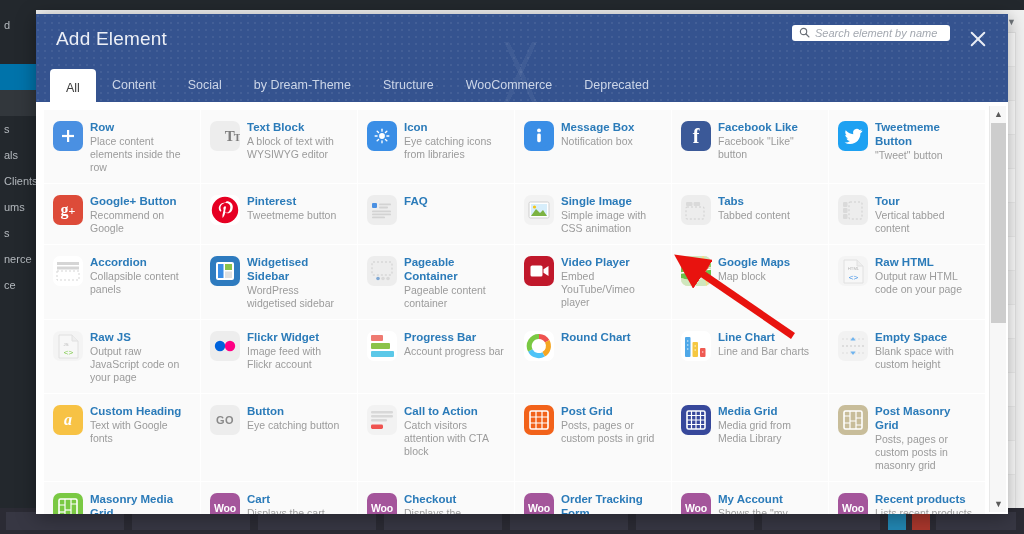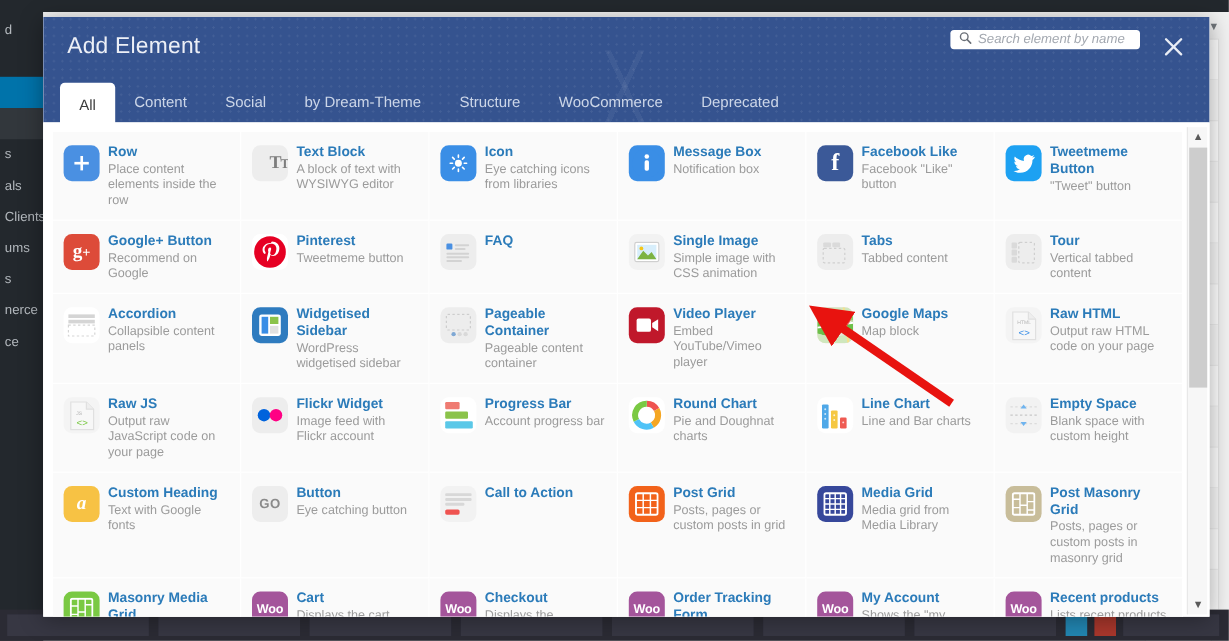--- a/index.html
+++ b/index.html
@@ -619,21 +619,20 @@
                 <g fill="none" stroke-width="5">
                   <path d="M13 3.5 a9.5 9.5 0 0 1 8.2 4.8" stroke="#ef5350"></path>
                   <path d="M21.2 8.3 a9.5 9.5 0 0 1 -3.6 13" stroke="#f5a623"></path>
                   <path d="M17.6 21.3 a9.5 9.5 0 0 1 -13.3 -4" stroke="#4fc3f7"></path>
                   <path d="M4.3 17.3 a9.5 9.5 0 0 1 8.7 -13.8" stroke="#7ac943"></path>
                 </g>
               </svg>
             </div>
             <div class="el-txt">
               <div class="el-name">Round Chart</div>
-              <div class="el-desc">Pie and Doughnat charts</div>
             </div>
           </div>
           <div class="el-cell">
             <div class="el-icon" style="background: rgb(255, 255, 255);">
               <svg width="24" height="24" viewBox="0 0 24 24">
                 <rect x="1" y="3" width="5.5" height="20" rx="1" fill="#4fa8e8"></rect>
                 <rect x="8.5" y="8" width="5.5" height="15" rx="1" fill="#f5c842"></rect>
                 <rect x="16" y="14" width="5.5" height="9" rx="1" fill="#ef5a52"></rect>
                 <g fill="#fff" opacity=".75">
                   <circle cx="3.7" cy="7" r=".8"></circle>
@@ -687,20 +686,21 @@
             <div class="el-icon" style="background: rgb(242, 242, 242);">
               <svg width="24" height="20" viewBox="0 0 24 20">
                 <rect x="1" y="1" width="22" height="2.4" rx="1" fill="#d8d8d8"></rect>
                 <rect x="1" y="5" width="22" height="2.4" rx="1" fill="#d8d8d8"></rect>
                 <rect x="1" y="9" width="16" height="2.4" rx="1" fill="#d8d8d8"></rect>
                 <rect x="1" y="14.5" width="12" height="4.5" rx="1.4" fill="#ef5350"></rect>
               </svg>
             </div>
             <div class="el-txt">
               <div class="el-name">Call to Action</div>
+              <div class="el-desc">Catch visitors attention with CTA block</div>
             </div>
           </div>
           <div class="el-cell">
             <div class="el-icon" style="background: rgb(242, 98, 26);">
               <svg width="20" height="20" viewBox="0 0 20 20">
                 <rect x="1" y="1" width="18" height="18" rx="1.5" fill="none" stroke="#fff" stroke-width="1.6"></rect>
                 <g stroke="#fff" stroke-width="1.2">
                   <line x1="7" y1="1" x2="7" y2="19"></line>
                   <line x1="13" y1="1" x2="13" y2="19"></line>
                   <line x1="1" y1="7" x2="19" y2="7"></line>

